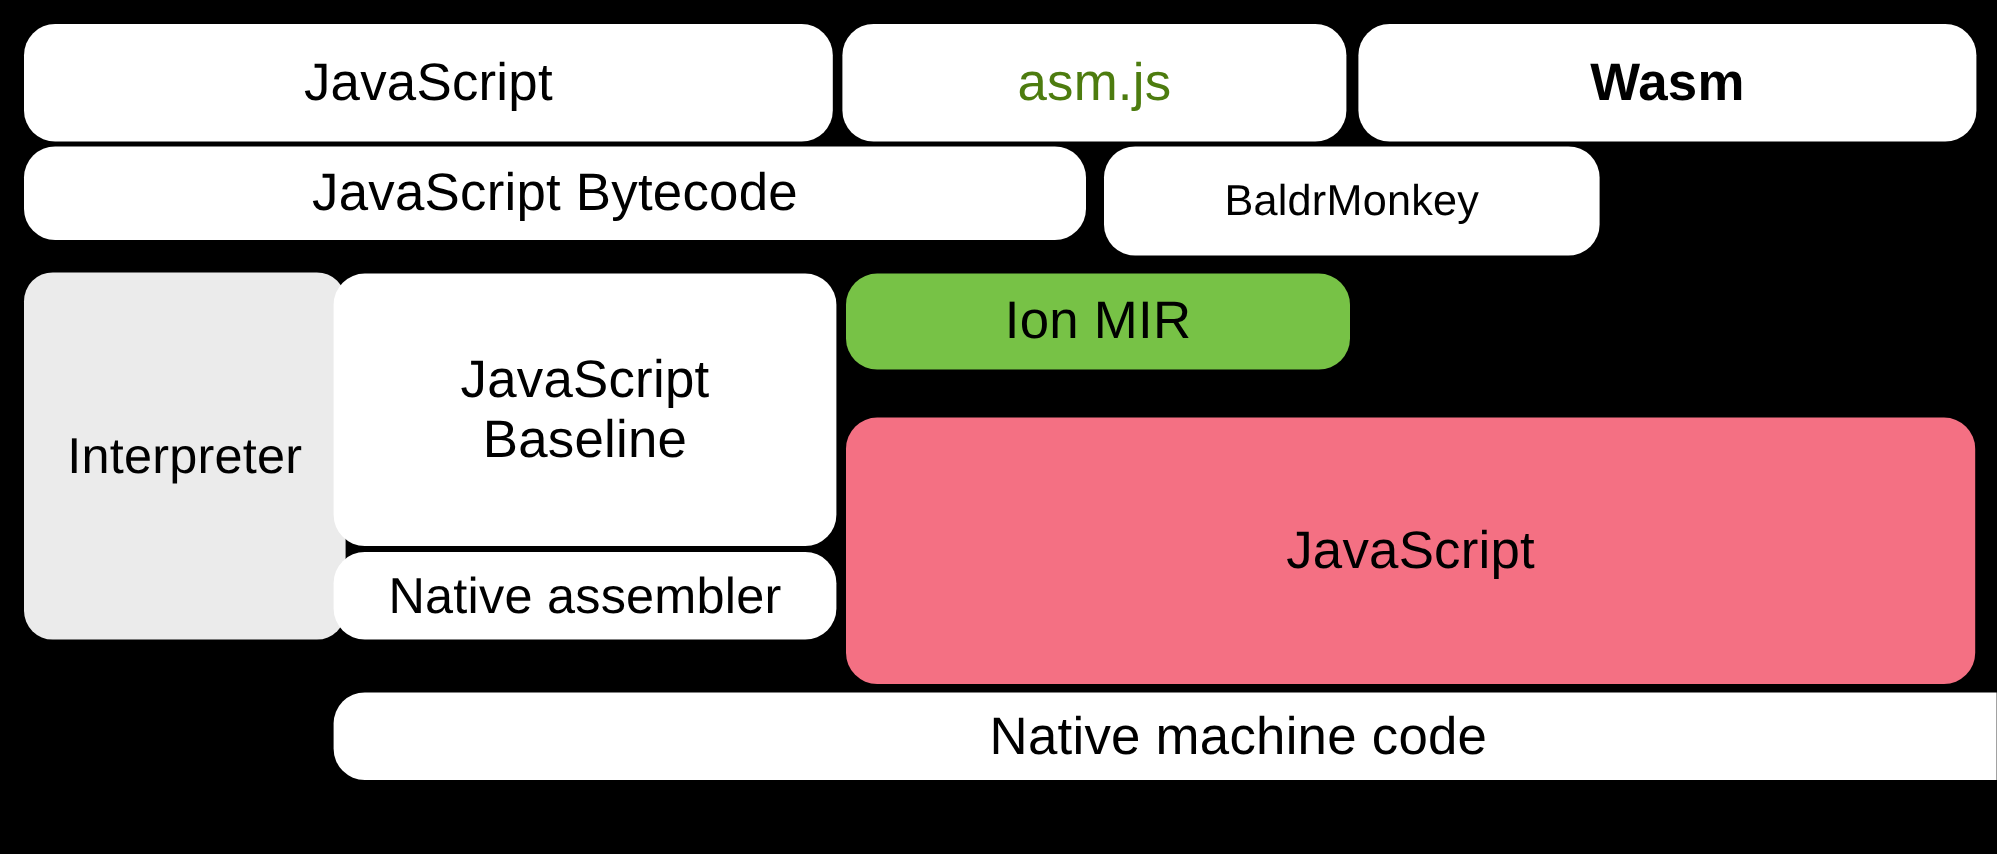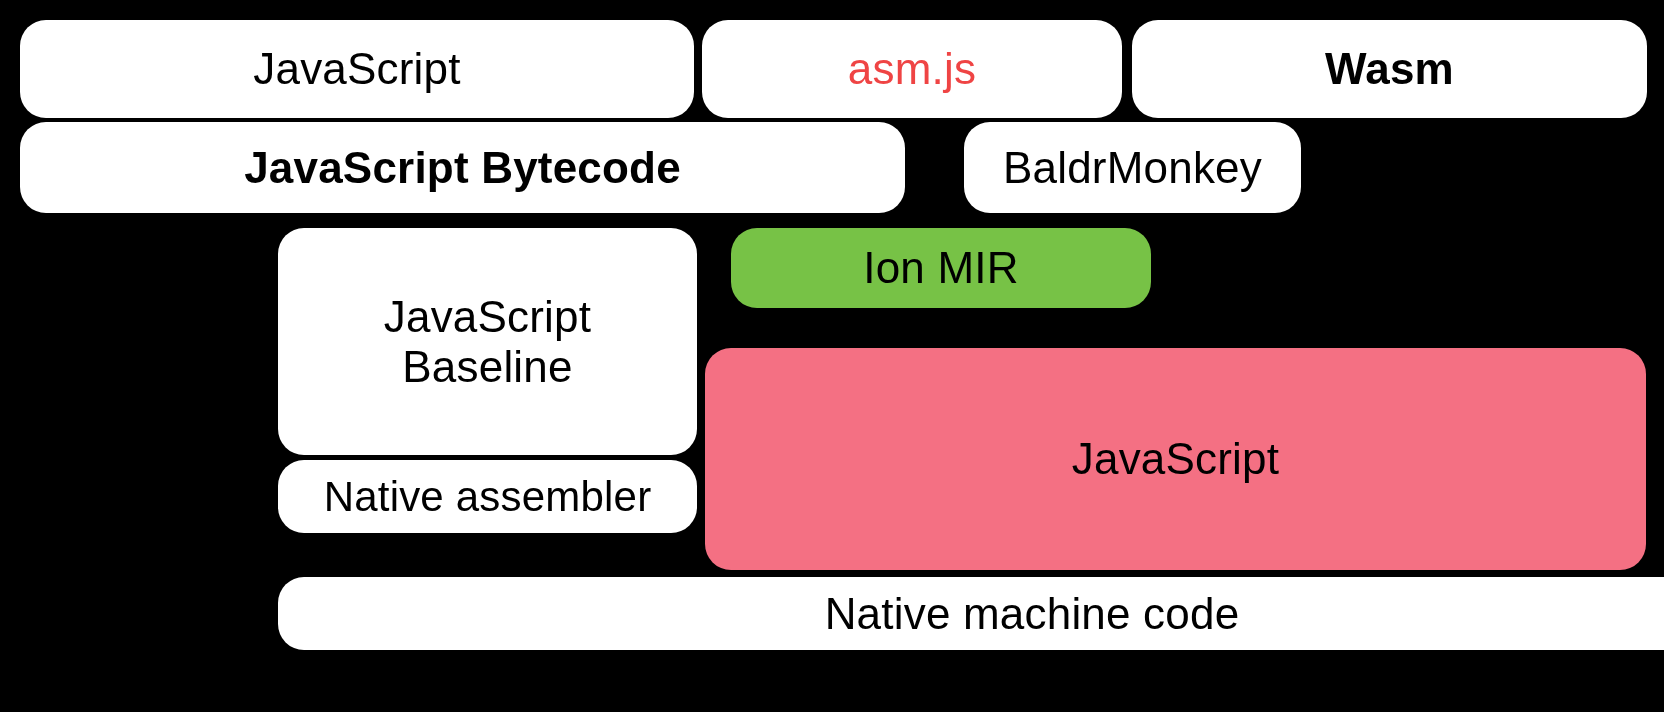--- a/index.html
+++ b/index.html
@@ -31,47 +31,48 @@
     font-weight: 400;
     letter-spacing: 0.2px;
     white-space: pre-line;
     padding: 12px 6px;
   }
   
   .n-javascript      { left: 20px;   top: 20px;  width: 674px;  height: 98px;  font-size: 44px; }
   .n-asmjs           { left: 702px;  top: 20px;  width: 420px;  height: 98px;  font-size: 44px; }
   .n-wasm            { left: 1132px; top: 20px;  width: 515px;  height: 98px;  font-size: 44px; font-weight: bold; }
   
-  .n-js-bytecode     { left: 20px;   top: 122px; width: 885px;  height: 91px;  font-size: 44px; font-weight: bold; }
-  .n-baldrmonkey     { left: 964px;  top: 122px; width: 337px;  height: 91px;  font-size: 44px; }
+  .n-js-bytecode     { left: 20px;   top: 122px; width: 885px;  height: 78px;  font-size: 44px; }
+  .n-baldrmonkey     { left: 920px;  top: 122px; width: 413px;  height: 91px;  font-size: 36px; }
   
   .n-interpreter     { left: 20px;   top: 227px; width: 268px;  height: 306px; font-size: 42px;
                        background: #ebebeb; border-radius: 24px; align-items: center; }
   .n-js-baseline     { left: 278px;  top: 228px; width: 419px;  height: 227px; font-size: 44px; }
   .n-macro-assembler { left: 278px;  top: 460px; width: 419px;  height: 73px;  font-size: 42px; }
-  .n-ion-mir         { left: 705px;  top: 228px; width: 420px;  height: 80px; font-size: 44px; margin-left: 26px; }
+  .n-ion-mir         { left: 705px;  top: 228px; width: 420px;  height: 80px; font-size: 44px; }
   .n-cranelift       { left: 705px;  top: 348px; width: 941px;  height: 222px; font-size: 44px; }
   
   .n-native-code     { left: 278px;  top: 577px; width: 1508px; height: 73px;  font-size: 44px; }
 </style>
 </head>
 <body style="background: rgb(0, 0, 0);">
 
 <div id="stage" style="background: rgb(0, 0, 0);">
 
   <div class="node n-javascript" style="background: rgb(255, 255, 255); color: rgb(0, 0, 0);">JavaScript</div>
 
-  <div class="node n-asmjs" style="background: rgb(255, 255, 255); color: #ef4444;">asm.js</div>
+  <div class="node n-asmjs" style="background: rgb(255, 255, 255); color: #4d7c0f;">asm.js</div>
 
   <div class="node n-wasm" style="background: rgb(255, 255, 255); color: rgb(0, 0, 0);">Wasm</div>
 
   <div class="node n-js-bytecode" style="background: rgb(255, 255, 255); color: rgb(0, 0, 0);">JavaScript Bytecode</div>
 
   <div class="node n-baldrmonkey" style="background: rgb(255, 255, 255); color: rgb(0, 0, 0);">BaldrMonkey</div>
 
+  <div class="node n-interpreter" style="background: rgb(235, 235, 235); color: rgb(0, 0, 0);">Interpreter</div>
 
   <div class="node n-js-baseline" style="background: rgb(255, 255, 255); color: rgb(0, 0, 0);">JavaScript
 Baseline</div>
 
   <div class="node n-macro-assembler" style="background: rgb(255, 255, 255); color: rgb(0, 0, 0);">Native assembler</div>
 
   <div class="node n-ion-mir" style="background: rgb(119, 194, 70); color: rgb(0, 0, 0);">Ion MIR</div>
 
   <div class="node n-cranelift" style="background: rgb(244, 112, 131); color: rgb(0, 0, 0);">JavaScript</div>
 

